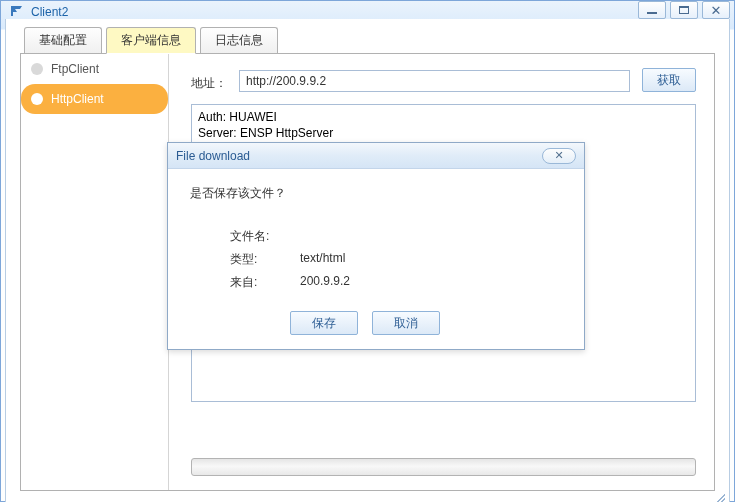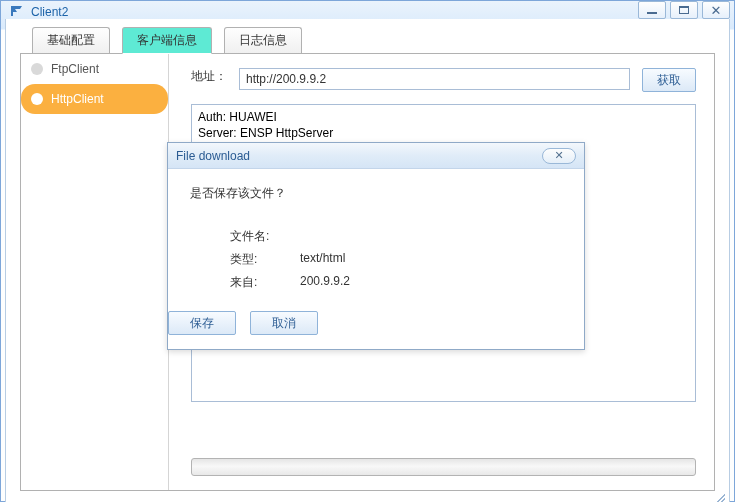--- a/index.html
+++ b/index.html
@@ -12,35 +12,35 @@
   .titlebar .icon svg { display:block; }
   .titlebar .spacer { flex: 1; }
   .win-btn { width: 28px; height: 18px; border: 1px solid #9ab8d8; margin-left: 4px; background: linear-gradient(#fefefe,#e6f0fb); border-radius: 2px; display: flex; align-items: center; justify-content: center; color: #4a6b90; cursor: pointer; font-size: 13px; line-height: 1; }
   .minline { width: 10px; height: 0; border-top: 2px solid #4a6b90; margin-top: 6px; }
   .maxbox { width: 10px; height: 8px; border: 1px solid #4a6b90; border-top-width: 2px; }
 
   .client-area { flex: 1; background: #fff; margin: 0 4px 4px 4px; border: 1px solid #b8cde3; border-top: none; position: relative; }
 
   
   .tabstrip { display: flex; align-items: flex-end; gap: 4px; padding: 8px 8px 0 18px; background: #fff; }
-  .tab { padding: 4px 14px; border: 1px solid #b1b1b1; border-bottom: none; background: linear-gradient(#fefefe,#f0f0f0); color: #333; cursor: pointer; border-radius: 3px 3px 0 0; position: relative; margin-left: 8px; }
-  .tab.active { background: #5eead4; border-color: #b1b1b1; z-index: 2; border-bottom: 1px solid #fff; margin-bottom: -1px; text-align: center; }
+  .tab { padding: 4px 14px; border: 1px solid #b1b1b1; border-bottom: none; background: linear-gradient(#fefefe,#f0f0f0); color: #333; cursor: pointer; border-radius: 3px 3px 0 0; position: relative; }
+  .tab.active { background: #fef9c3; border-color: #b1b1b1; z-index: 2; border-bottom: 1px solid #fff; margin-bottom: -1px; text-align: center; }
 
   .tab-body { border: 1px solid #b1b1b1; margin: 0 14px 16px 14px; height: 438px; position: relative; background: #fff; display: flex; }
 
   
   .sidebar { width: 148px; border-right: 1px solid #d5d5d5; padding: 0; }
   .side-item { display: flex; align-items: center; height: 30px; padding-left: 10px; gap: 8px; cursor: pointer; color: #555; }
   .side-item.selected { background: #fbb040; color: #fff; border-radius: 14px; }
   .dot { width: 12px; height: 12px; border-radius: 50%; background: #d9d9d9; }
   .side-item.selected .dot { background: #fff; }
 
   
   .pane { flex: 1; position: relative; padding: 14px 18px 12px 22px; display: flex; flex-direction: column; }
-  .addr-row { display: flex; align-items: flex-start; gap: 12px; }
+  .addr-row { display: flex; align-items: flex-end; gap: 12px; }
   .addr-label { color: #333; }
   .addr-input { flex: 1; height: 22px; border: 1px solid #a9bdd6; padding: 0 6px; color: #333; }
   .btn { height: 24px; padding: 0 14px; border: 1px solid #8fb3d9; background: linear-gradient(#f7fbff,#dce9f7); color: #2f5f95; cursor: pointer; border-radius: 2px; }
 
   .response-box { margin-top: 12px; border: 1px solid #a9bdd6; height: 298px; padding: 4px 6px; font-family: Arial, sans-serif; font-size: 12px; color: #000; line-height: 1.35; overflow: hidden; }
 
   .groove-bar { position: absolute; left: 22px; right: 18px; bottom: 14px; height: 18px; border: 1px solid #b3b3b3; border-radius: 3px; background: linear-gradient(#e5e5e5,#f8f8f8 45%,#e8e8e8); }
 
   .footer-resize { position: absolute; right: 4px; bottom: 4px; width: 12px; height: 12px; background:
      linear-gradient(135deg, transparent 0 60%, #9bb6d4 60% 68%, transparent 68% 78%, #9bb6d4 78% 86%, transparent 86%); }
@@ -48,21 +48,21 @@
   
   .dialog { position: absolute; left: 167px; top: 142px; width: 418px; height: 208px; border: 1px solid #8fa9c7; background: #fff; box-shadow: 0 2px 6px rgba(0,0,0,0.15); display: flex; flex-direction: column; }
   .dlg-title { height: 26px; background: linear-gradient(#f3f7fc,#e0ecf8 50%,#d5e5f6); display: flex; align-items: center; padding: 0 8px; color: #2b5c93; border-bottom: 1px solid #c3d5ea; }
   .dlg-title .spacer { flex: 1; }
   .dlg-close { width: 34px; height: 16px; border: 1px solid #9ab8d8; border-radius: 8px; background: linear-gradient(#fdfdfd,#e5eff9); display: flex; align-items: center; justify-content: center; color: #54718f; cursor: pointer; font-size: 11px; }
   .dlg-body { flex: 1; padding: 16px 22px 10px 22px; color: #333; }
   .dlg-q { margin-bottom: 26px; }
   .dlg-row { display: flex; margin: 6px 0 6px 40px; }
   .dlg-row .k { width: 70px; }
   .dlg-row .v { color: #333; }
-  .dlg-buttons { display: flex; justify-content: flex-start; gap: 14px; padding: 0 22px 14px 0; }
+  .dlg-buttons { display: flex; justify-content: center; gap: 14px; padding: 0 22px 14px 0; }
   .dlg-buttons .btn { width: 68px; text-align: center; }
 </style>
 </head>
 <body>
 
 <div class="window">
 
   <div class="titlebar">
     <span class="icon">
       <svg width="16" height="16" viewBox="0 0 16 16">

